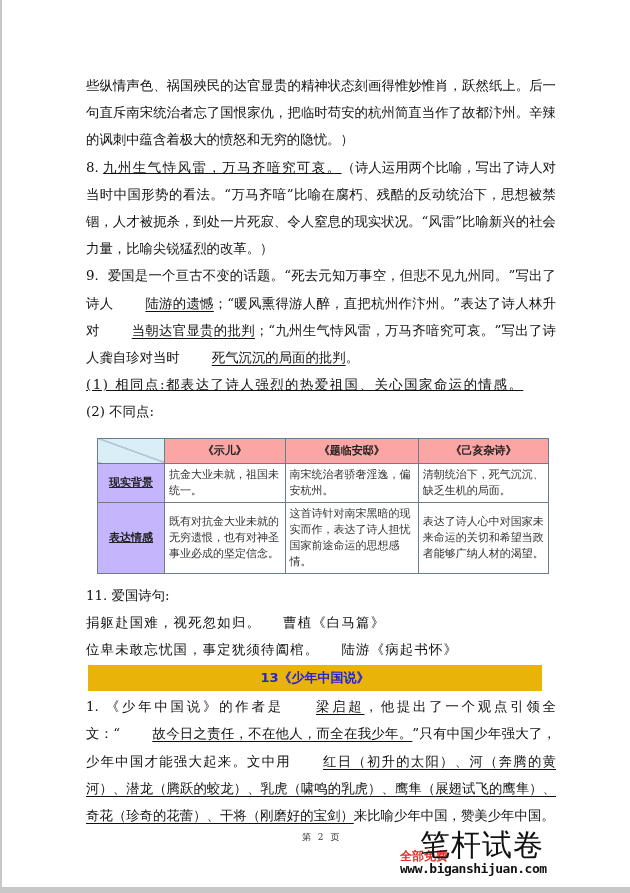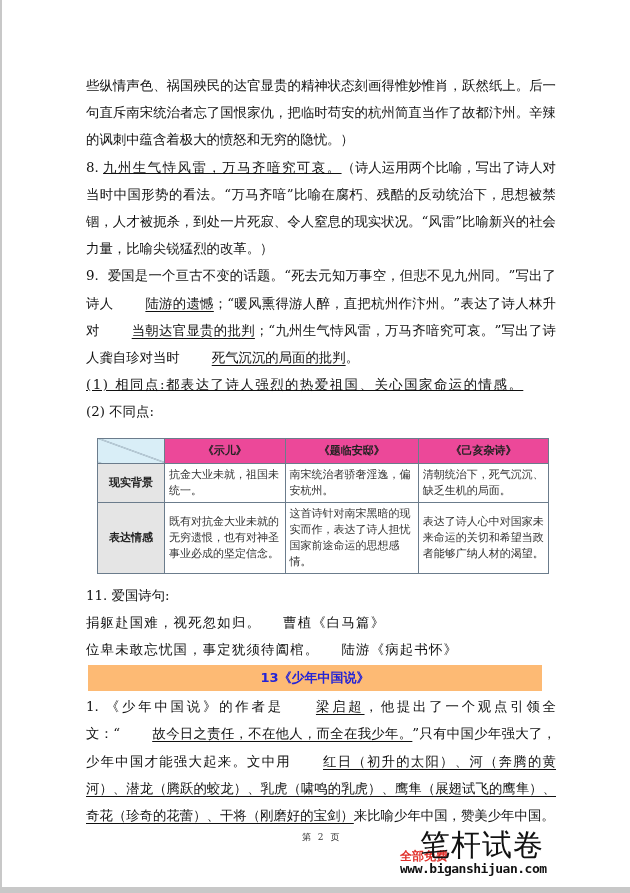--- a/index.html
+++ b/index.html
@@ -20,31 +20,31 @@
   .p { margin:0; text-align:justify; }
   .u { text-decoration:underline; text-underline-offset:3px;padding-left:32px; }
   .kai { letter-spacing:1.5px;text-decoration:underline; }
   table.cmp {
     border-collapse:collapse; margin:12px 0 0 11px; width:452px;
     font-size:11px; line-height:16px;
   }
   table.cmp td, table.cmp th {
     border:1px solid #6b7c8c; padding:3px 4px; vertical-align:middle; color:#333;
   }
-  table.cmp th { background:#ec4899; font-weight:bold; text-align:center; height:18px; color:#222; }
-  table.cmp td.rowh { background:#e5e5e5; font-weight:bold; text-align:center; width:58px; color:#222; }
+  table.cmp th { background:#fca5a5; font-weight:bold; text-align:center; height:18px; color:#222; }
+  table.cmp td.rowh { background:#c4b5fd; font-weight:bold; text-align:center; width:58px; color:#222;text-decoration:underline; }
   table.cmp th.corner {
     background:#d9eef7 linear-gradient(to top right, transparent 49%, #6b7c8c 50%, transparent 51%) ;
     background: linear-gradient(to bottom left, #d9eef7 calc(50% - 0.6px), #6b7c8c 50%, #d9eef7 calc(50% + 0.6px));
   }
   .table-wrap { position:relative; }
   .poem-line { letter-spacing:1.2px; }
   .gap { display:inline-block; width:22px; }
   .section-head {
-    background:#fdba74; text-align:center; color:#2424d6; font-weight:bold;
+    background:#eab308; text-align:center; color:#2424d6; font-weight:bold;
     font-family:"DejaVu Sans","Liberation Sans",sans-serif; font-size:13px;
     height:26px; line-height:26px; margin:2px 0 2px 0; width:454px; margin-left:2px;
   }
   .footer-page {
     position:absolute; left:300px; top:831px; font-size:9px; color:#333; letter-spacing:2px;
   }
   .logo {
     position:absolute; left:398px; top:828px; width:160px; height:48px;
   }
   .logo-cn {

